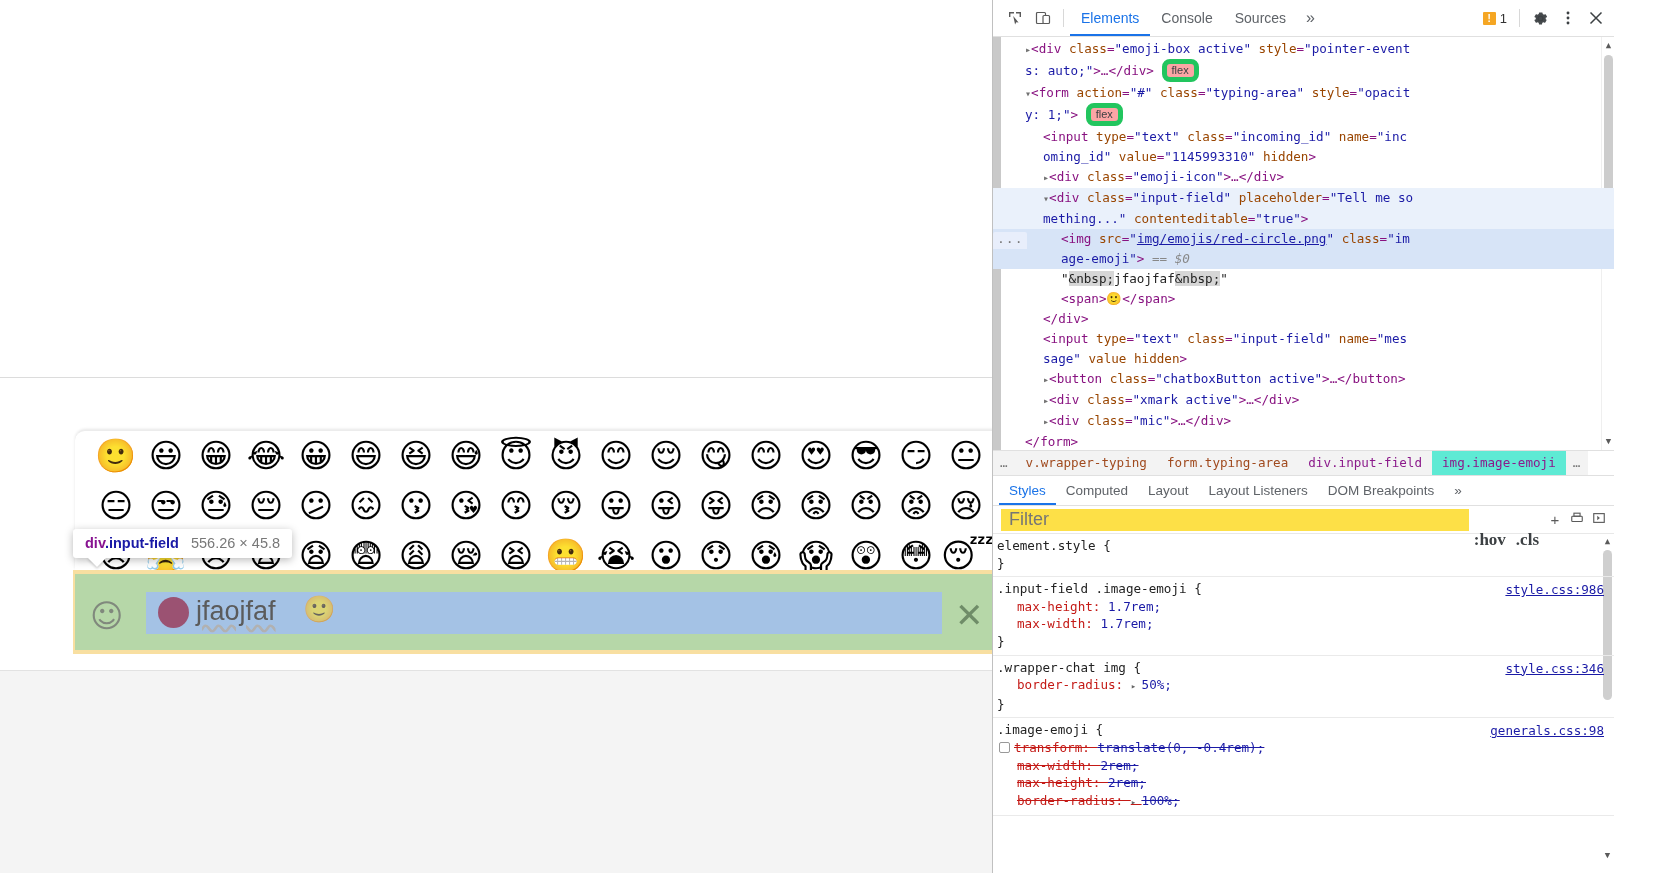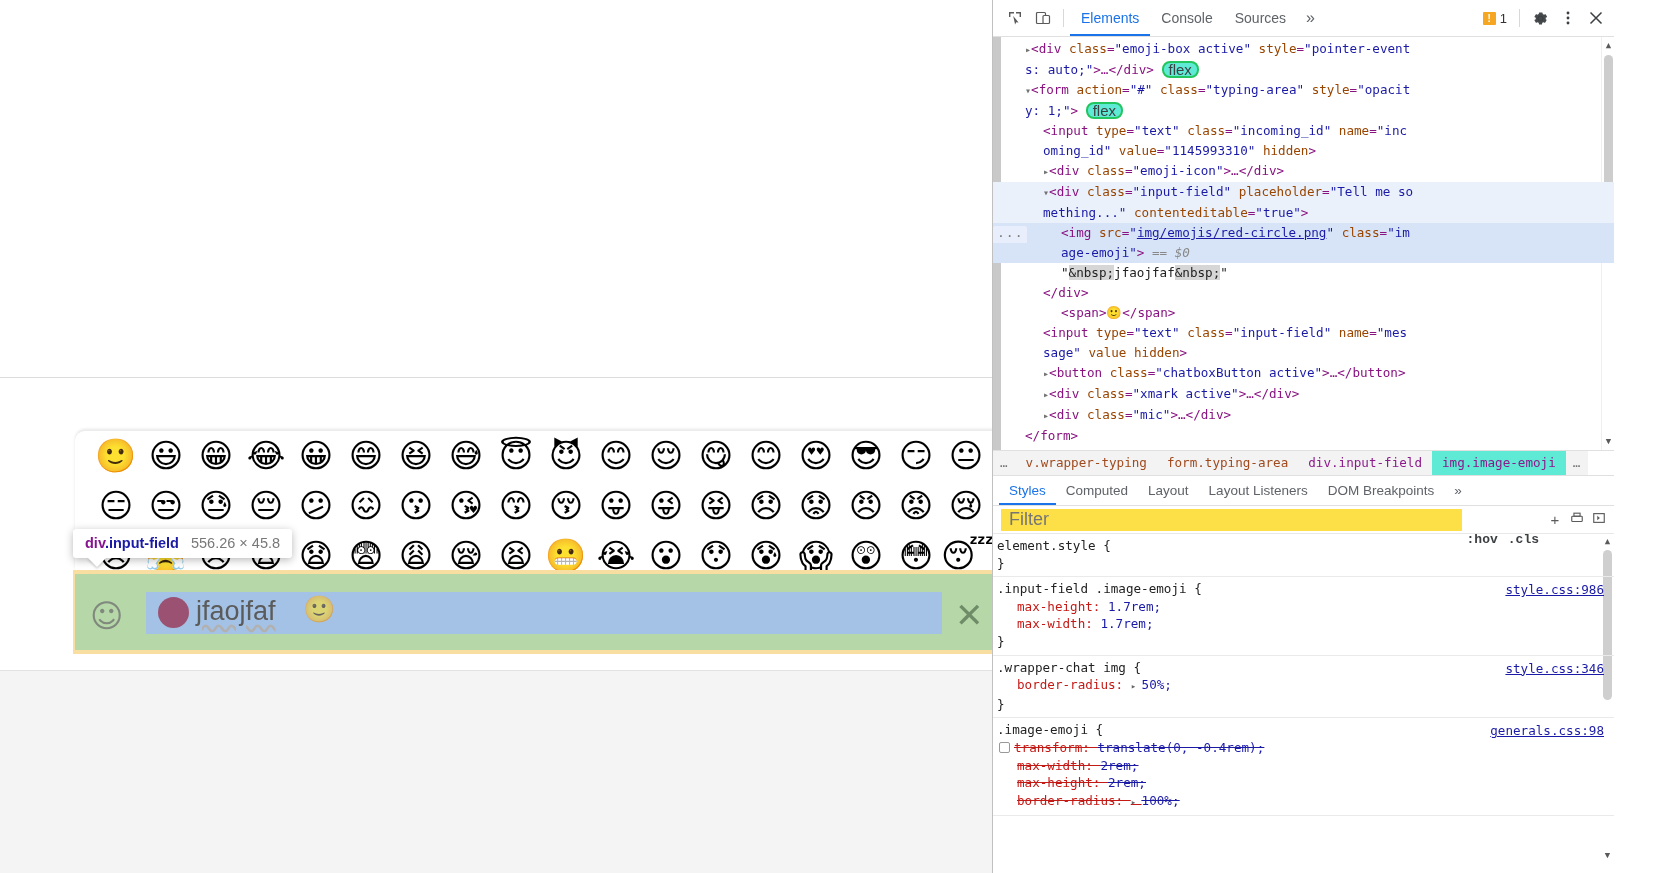--- a/index.html
+++ b/index.html
@@ -201,23 +201,23 @@
   .tri { color: #727272; font-size: 10px; }
   .tg { color: #881280; }
   .at { color: #994500; }
   .av { color: #1a1aa6; }
   .tx { color: #222; }
   .pun { color: #881280; }
   .lnk { color: #1a1aa6; text-decoration: underline; cursor:pointer; }
   .dollar { color: #888; font-style: italic; }
   .flexbadge {
     display: inline-block; font-family:"Liberation Sans",sans-serif;
-    font-size: 15px; color: #3c4043; border: 2px solid #22c55e;
+    font-size: 11px; color: #3c4043; border: 5px solid #22c55e;
     border-radius: 8px; padding: 0 5px; line-height: 13px;
-    background: #5eead4; vertical-align: middle; position: relative; top:-1px;
+    background: #fca5a5; vertical-align: middle; position: relative; top:-1px;
   }
   .nbsp-hl { background: #d6d6d6; }
   .ellipsis-btn {
     position:absolute; left: 0px; top: 3px;
     color:#7a7a7a; font-size: 13px; letter-spacing:1px;
     background:#e8eefb; padding: 0 4px; border-radius:2px; cursor:pointer;
   }
   .dom-scroll {
     position:absolute; right:0; top:0; width:13px; height:100%;
     background:#fff; border-left:1px solid #efefef;
@@ -270,22 +270,22 @@
     display:flex; align-items:center; height: 28px;
     border-bottom: 1px solid #e8e8e8; padding: 0 4px 0 0;
   }
   .filter-input {
     flex:1; height: 22px; margin-left: 8px;
     border: 0; outline: none; background: #fde047;
     font-size: 18px; color: #5f6368; padding: 0 8px;
     font-family:"Liberation Sans",sans-serif;
   }
   .filter-btn {
-    font-size: 13px; color: #3c4043; padding: 0 5px; cursor:pointer;
-    font-family:Liberation Mono, monospace; font-weight:bold;margin-top:40px;
+    font-size: 17px; color: #3c4043; padding: 0 5px; cursor:pointer;
+    font-family:Liberation Serif, serif; font-weight:bold;margin-top:40px;
   }
   .filter-ico { width: 22px; text-align:center; color:#5a5a5a; font-size:15px; cursor:pointer; }
 
   .styles-body {
     position: relative;
     height: 329px;
     overflow: hidden;
     font-family: "DejaVu Sans Mono", monospace;
     font-size: 12.6px; line-height: 17.6px;
     color: #222;
@@ -484,22 +484,22 @@
         <div class="dom-line" style="padding-left: 32px;"><span class="tri">▾</span><span class="pun">&lt;</span><span class="tg">form</span><span> </span><span class="at">action</span><span class="pun">=</span><span class="av">"#"</span><span> </span><span class="at">class</span><span class="pun">=</span><span class="av">"typing-area"</span><span> </span><span class="at">style</span><span class="pun">=</span><span class="av">"opacit</span></div>
         <div class="dom-line" style="padding-left: 32px;"><span class="av">y: 1;"</span><span class="pun">&gt;</span><span> </span><span class="flexbadge">flex</span></div>
         <div class="dom-line" style="padding-left: 50px;"><span class="pun">&lt;</span><span class="tg">input</span><span> </span><span class="at">type</span><span class="pun">=</span><span class="av">"text"</span><span> </span><span class="at">class</span><span class="pun">=</span><span class="av">"incoming_id"</span><span> </span><span class="at">name</span><span class="pun">=</span><span class="av">"inc</span></div>
         <div class="dom-line" style="padding-left: 50px;"><span class="av">oming_id"</span><span> </span><span class="at">value</span><span class="pun">=</span><span class="av">"1145993310"</span><span> </span><span class="at">hidden</span><span class="pun">&gt;</span></div>
         <div class="dom-line" style="padding-left: 50px;"><span class="tri">▸</span><span class="pun">&lt;</span><span class="tg">div</span><span> </span><span class="at">class</span><span class="pun">=</span><span class="av">"emoji-icon"</span><span class="pun">&gt;…&lt;/</span><span class="tg">div</span><span class="pun">&gt;</span></div>
         <div class="dom-line sel-light" style="padding-left: 50px;"><span class="tri">▾</span><span class="pun">&lt;</span><span class="tg">div</span><span> </span><span class="at">class</span><span class="pun">=</span><span class="av">"input-field"</span><span> </span><span class="at">placeholder</span><span class="pun">=</span><span class="av">"Tell me so</span></div>
         <div class="dom-line sel-light" style="padding-left: 50px;"><span class="av">mething..."</span><span> </span><span class="at">contenteditable</span><span class="pun">=</span><span class="av">"true"</span><span class="pun">&gt;</span></div>
         <div class="dom-line sel-strong" style="padding-left: 68px;"><span class="ellipsis-btn">···</span><span class="pun">&lt;</span><span class="tg">img</span><span> </span><span class="at">src</span><span class="pun">=</span><span class="av">"</span><span class="lnk">img/emojis/red-circle.png</span><span class="av">"</span><span> </span><span class="at">class</span><span class="pun">=</span><span class="av">"im</span></div>
         <div class="dom-line sel-strong" style="padding-left: 68px;"><span class="av">age-emoji"</span><span class="pun">&gt;</span><span> </span><span class="dollar">== $0</span></div>
         <div class="dom-line" style="padding-left: 68px;"><span class="tx">"</span><span class="nbsp-hl">&amp;nbsp;</span><span class="tx">jfaojfaf</span><span class="nbsp-hl">&amp;nbsp;</span><span class="tx">"</span></div>
+        <div class="dom-line" style="padding-left: 68px;"><span class="pun">&lt;</span><span class="tg">span</span><span class="pun">&gt;</span><span style="font-family: &quot;DejaVu Sans&quot;, sans-serif;">🙂</span><span class="pun">&lt;/</span><span class="tg">span</span><span class="pun">&gt;</span></div>
         <div class="dom-line" style="padding-left: 50px;"><span class="pun">&lt;/</span><span class="tg">div</span><span class="pun">&gt;</span></div>
-        <div class="dom-line" style="padding-left: 68px;"><span class="pun">&lt;</span><span class="tg">span</span><span class="pun">&gt;</span><span style="font-family: &quot;DejaVu Sans&quot;, sans-serif;">🙂</span><span class="pun">&lt;/</span><span class="tg">span</span><span class="pun">&gt;</span></div>
         <div class="dom-line" style="padding-left: 50px;"><span class="pun">&lt;</span><span class="tg">input</span><span> </span><span class="at">type</span><span class="pun">=</span><span class="av">"text"</span><span> </span><span class="at">class</span><span class="pun">=</span><span class="av">"input-field"</span><span> </span><span class="at">name</span><span class="pun">=</span><span class="av">"mes</span></div>
         <div class="dom-line" style="padding-left: 50px;"><span class="av">sage"</span><span> </span><span class="at">value</span><span> </span><span class="at">hidden</span><span class="pun">&gt;</span></div>
         <div class="dom-line" style="padding-left: 50px;"><span class="tri">▸</span><span class="pun">&lt;</span><span class="tg">button</span><span> </span><span class="at">class</span><span class="pun">=</span><span class="av">"chatboxButton active"</span><span class="pun">&gt;…&lt;/</span><span class="tg">button</span><span class="pun">&gt;</span></div>
         <div class="dom-line" style="padding-left: 50px;"><span class="tri">▸</span><span class="pun">&lt;</span><span class="tg">div</span><span> </span><span class="at">class</span><span class="pun">=</span><span class="av">"xmark active"</span><span class="pun">&gt;…&lt;/</span><span class="tg">div</span><span class="pun">&gt;</span></div>
         <div class="dom-line" style="padding-left: 50px;"><span class="tri">▸</span><span class="pun">&lt;</span><span class="tg">div</span><span> </span><span class="at">class</span><span class="pun">=</span><span class="av">"mic"</span><span class="pun">&gt;…&lt;/</span><span class="tg">div</span><span class="pun">&gt;</span></div>
         <div class="dom-line" style="padding-left: 32px;"><span class="pun">&lt;/</span><span class="tg">form</span><span class="pun">&gt;</span></div>
       </div>
 
     <div class="crumbs" id="crumbs">
         <div class="crumb dots dots dim">…</div>

